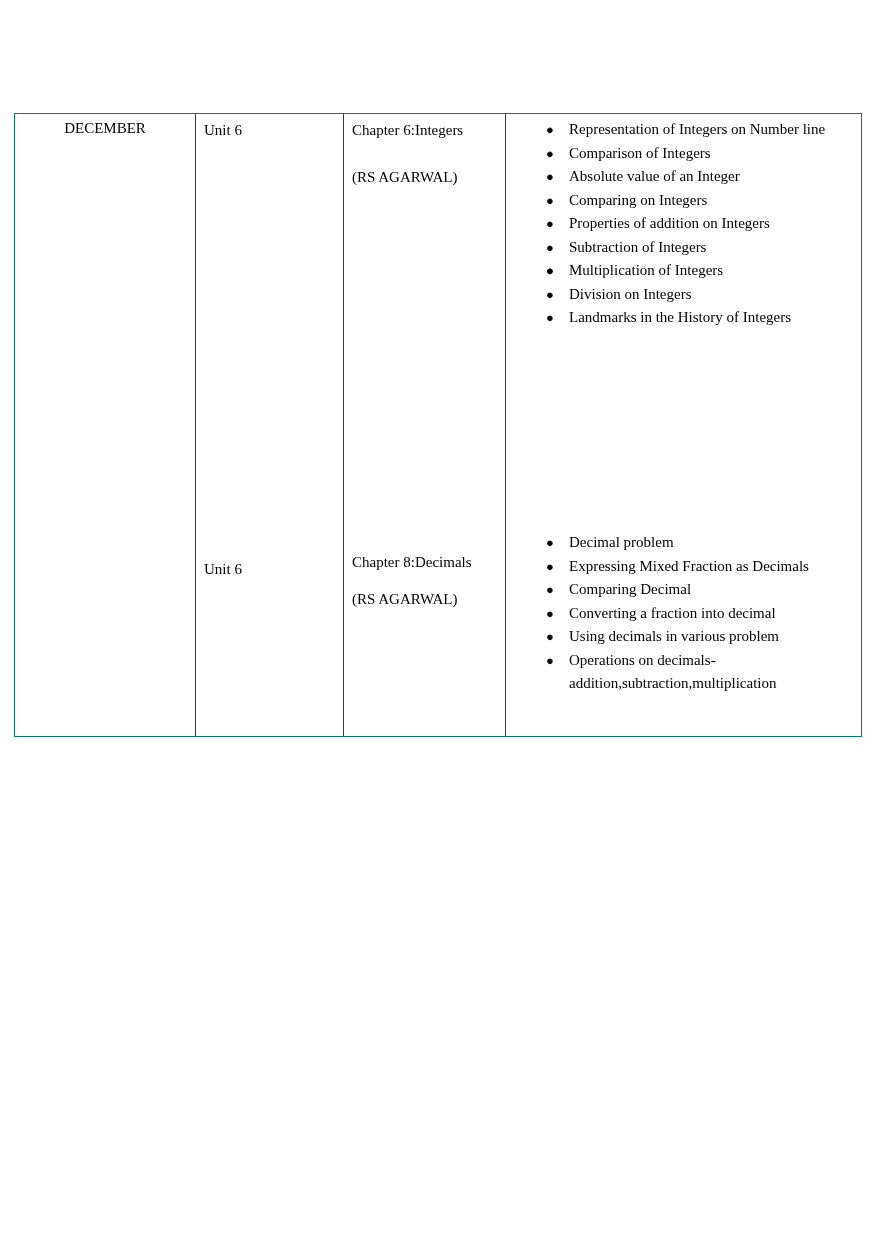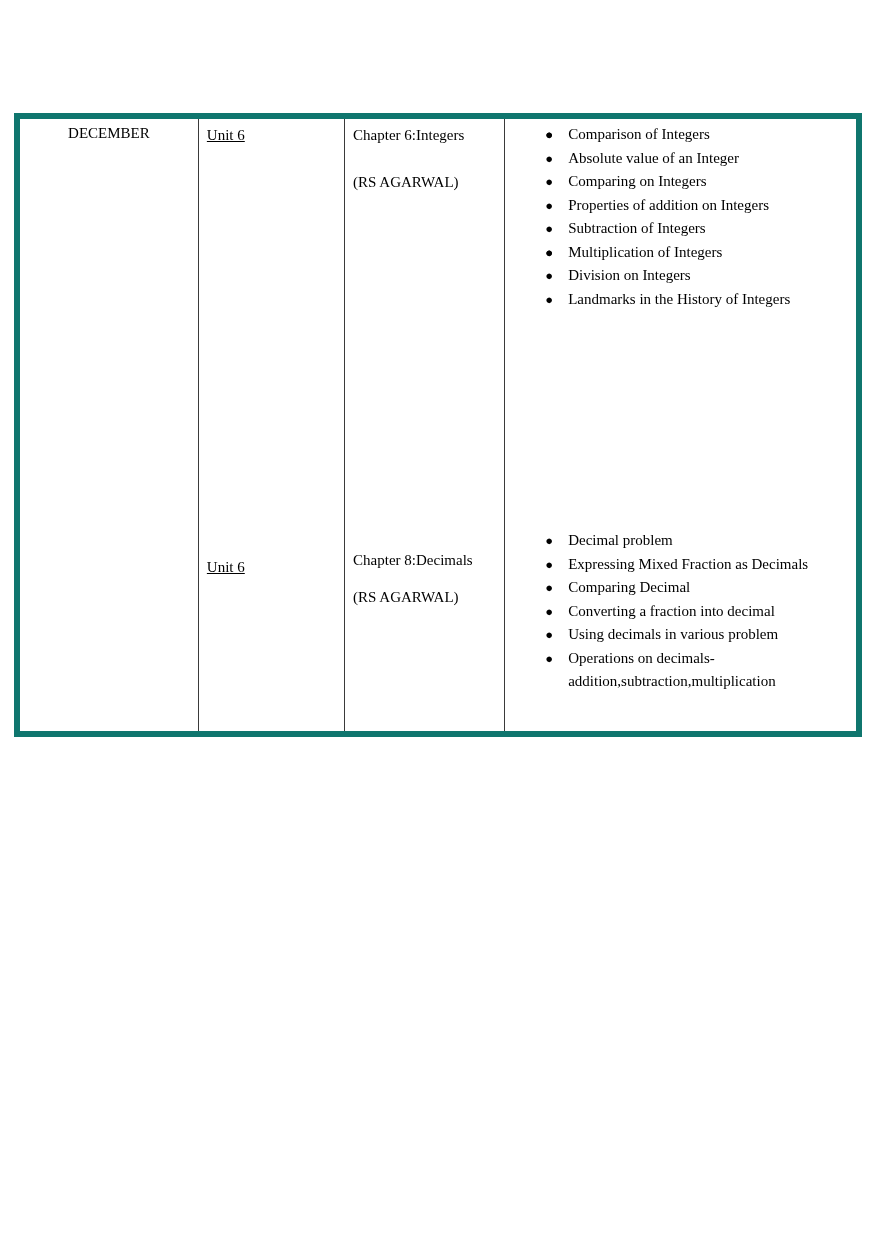--- a/index.html
+++ b/index.html
@@ -17,38 +17,38 @@
   }
 
   
   .syllabus-table {
     position: absolute;
     left: 14px;
     top: 113px;
     width: 848px;
     height: 624px;
     box-sizing: border-box;
-    border: 6px solid #0f766e;
+    border: 1px solid #0f766e;
     display: flex;
     align-items: stretch;
   }
 
   .col {
     box-sizing: border-box;
     position: relative;
     display: flex;
     flex-direction: column;
   }
   .col + .col {
     border-left: 1px solid #3a3a3a;
   }
 
   
   .col-month   { width: 180px; }
-  .col-unit    { width: 148px; text-decoration: underline; }
+  .col-unit    { width: 148px; }
   .col-chapter { width: 162px; }
   .col-topics  { width: 356px; }
 
   
   .month-cell {
     flex: 1 1 auto;
     text-align: center;
     font-size: 15px;
     line-height: 1.25;
     padding-top: 5px;
@@ -136,20 +136,21 @@
         <p class="chapter-source">(RS AGARWAL)</p>
       </div>
     </div>
   </div>
 
   <div class="col col-topics">
     <div class="subrow subrow-a">
       <ul class="topics topics-a">
           <li>
             <span class="bullet">●</span>
+            <span class="txt">Representation of Integers on Number line</span>
           </li>
           <li>
             <span class="bullet">●</span>
             <span class="txt">Comparison of Integers</span>
           </li>
           <li>
             <span class="bullet">●</span>
             <span class="txt">Absolute value of an Integer</span>
           </li>
           <li>

